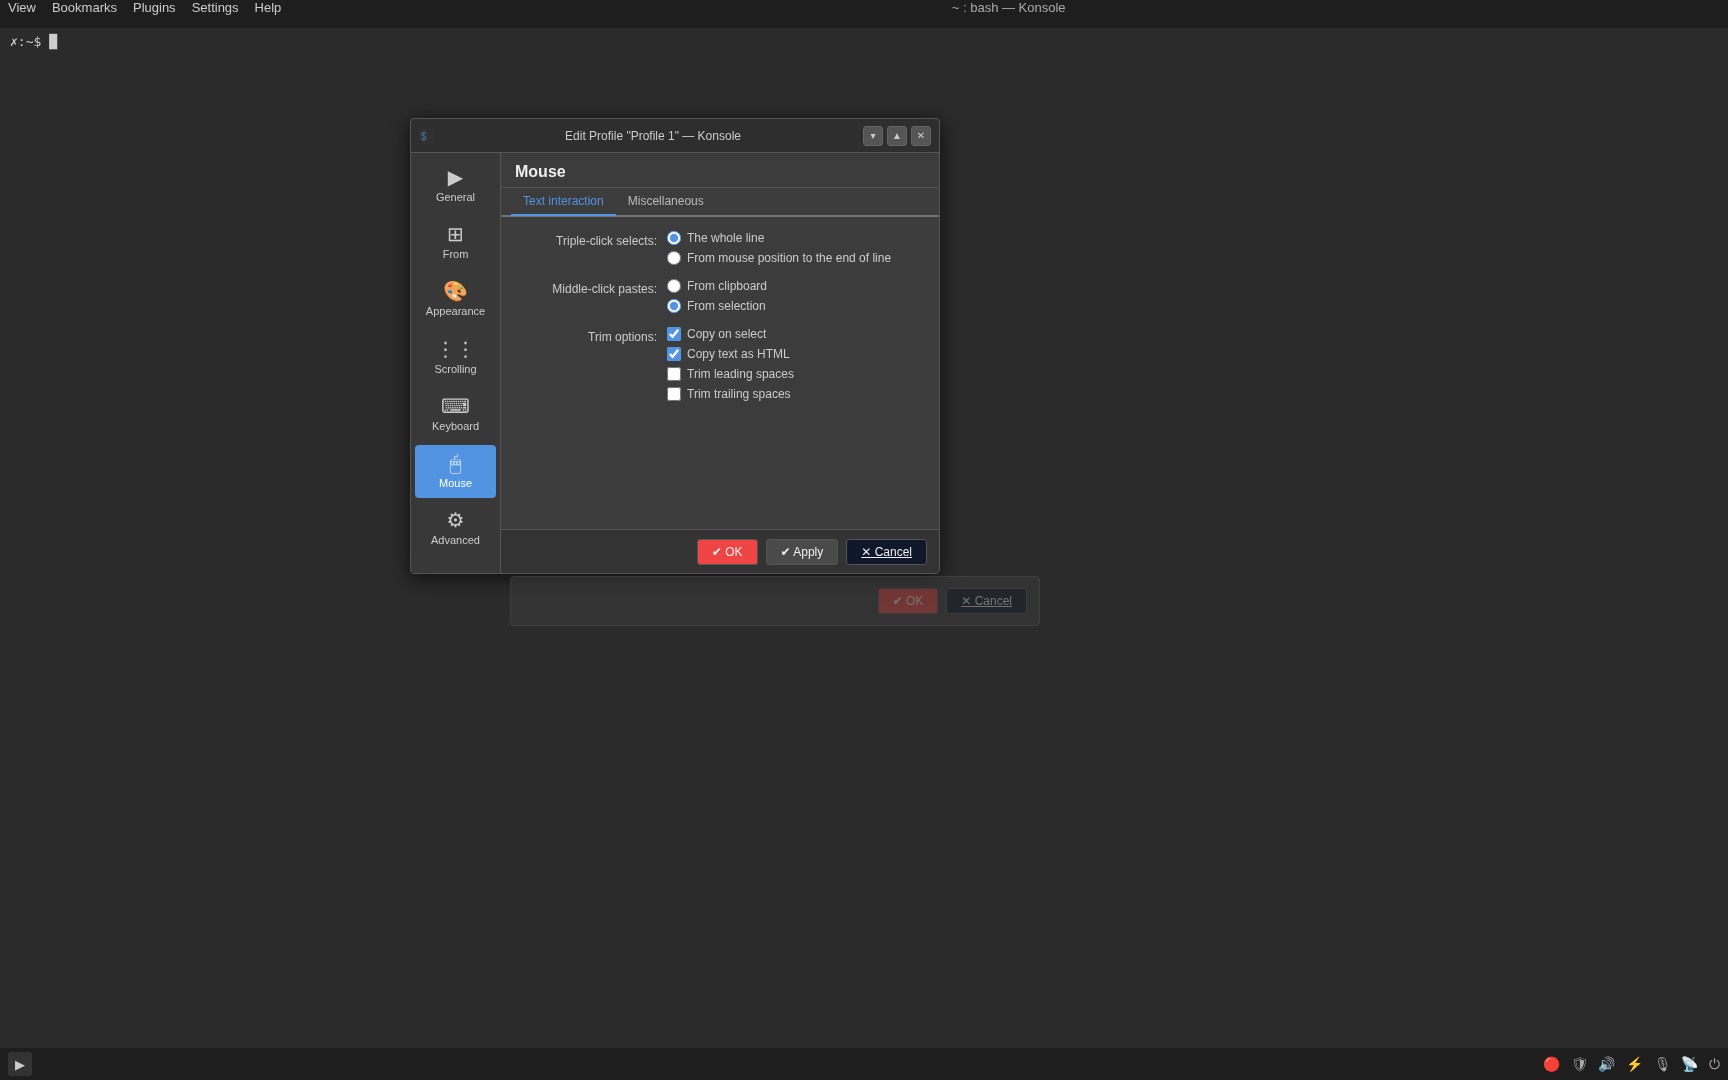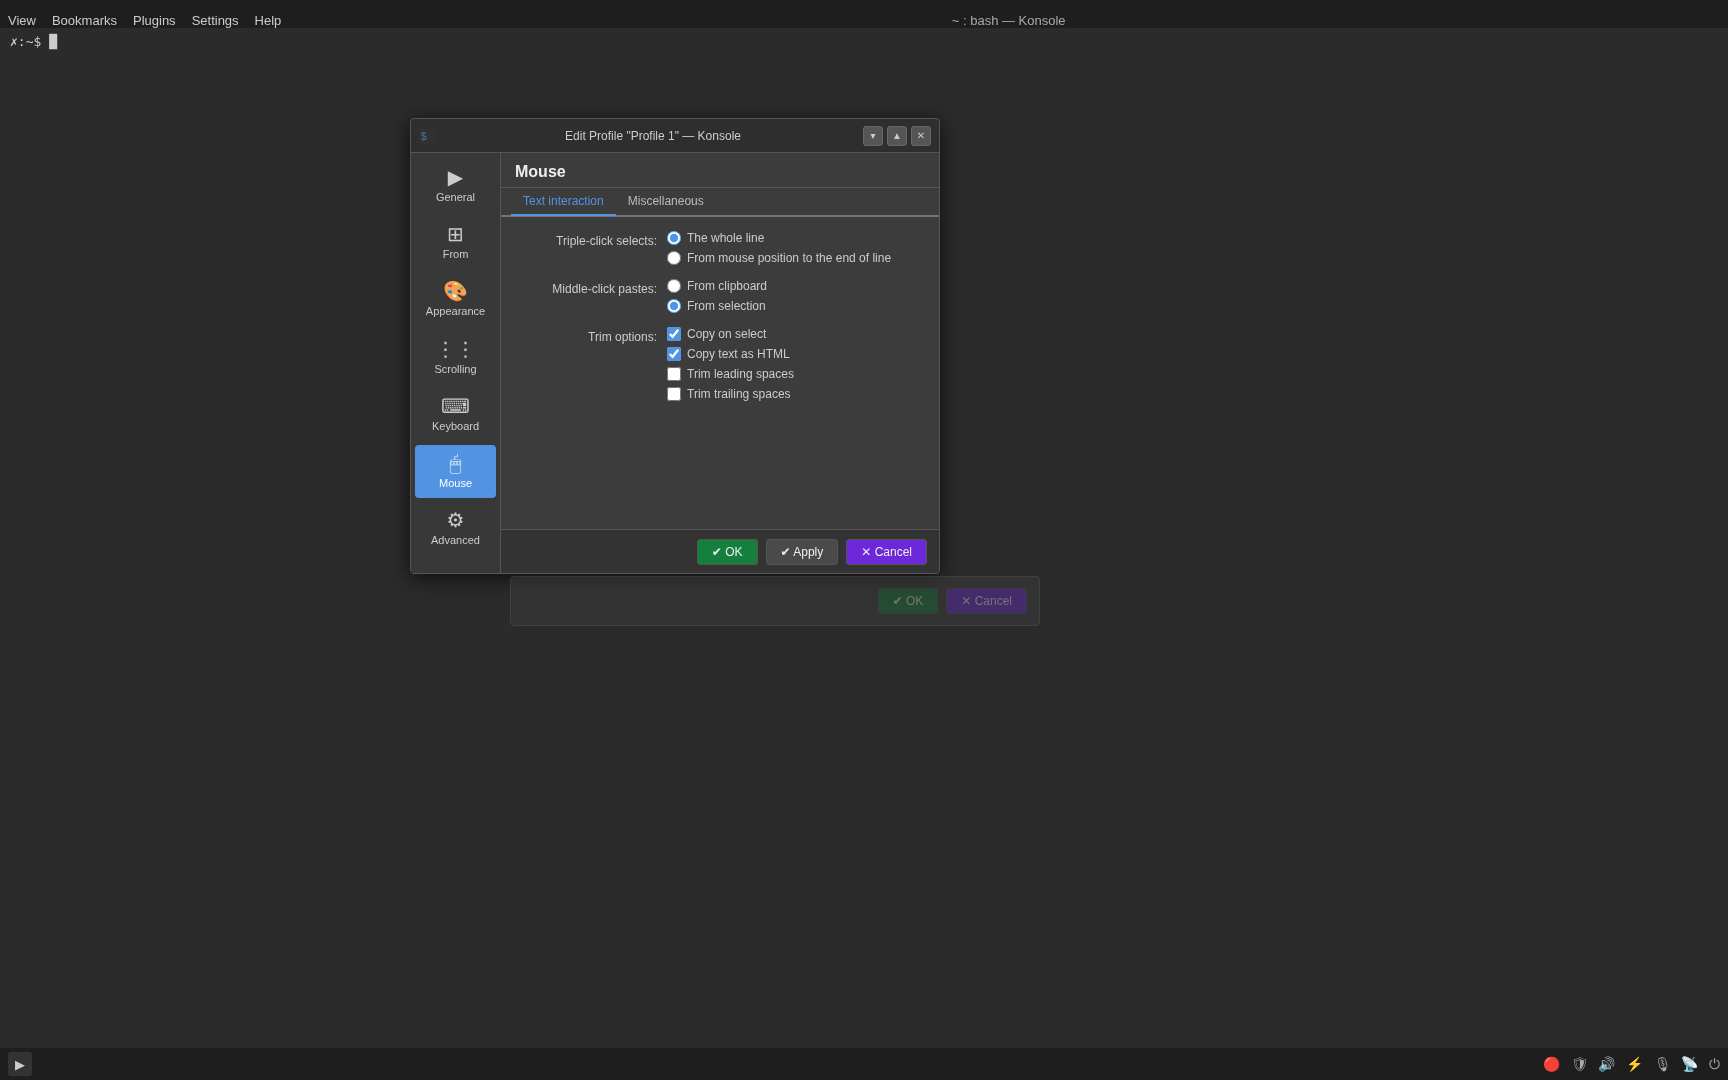--- a/index.html
+++ b/index.html
@@ -11,21 +11,21 @@
       font-size: 13px;
       color: #ddd;
       overflow: hidden;
     }
 
     
     .top-bar {
       height: 28px;
       background: #1e1e1e;
       display: flex;
-      align-items: flex-end;
+      align-items: flex-start;
       padding: 0 8px;
       gap: 16px;
       color: #ccc;
       font-size: 13px;
     }
     .top-bar span { cursor: default; }
     .title-bar-text {
       flex: 1;
       text-align: center;
       color: #aaa;
@@ -257,30 +257,31 @@
       padding: 5px 14px;
       border-radius: 3px;
       border: 1px solid #555;
       cursor: pointer;
       font-size: 12px;
       display: flex;
       align-items: center;
       gap: 5px;
     }
     .btn-ok {
-      background: #15803d;
+      background: #ef4444;
       color: #eee;
     }
     .btn-apply {
       background: #4a4a4a;
       color: #eee;
     }
     .btn-cancel {
-      background: #6d28d9;
+      background: #0f172a;
       color: #eee;
+      text-decoration: underline;
     }
 
     
     .bottom-bar {
       position: absolute;
       bottom: 0;
       left: 0;
       right: 0;
       height: 32px;
       background: #1e1e1e;

